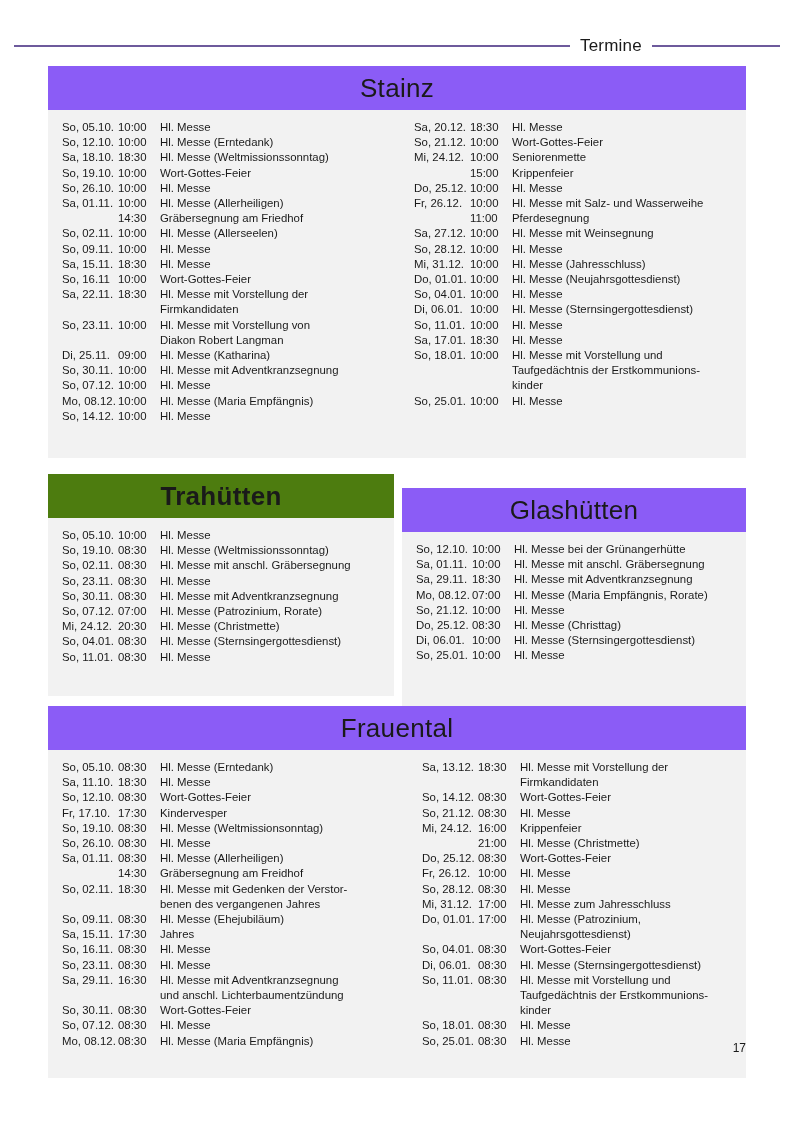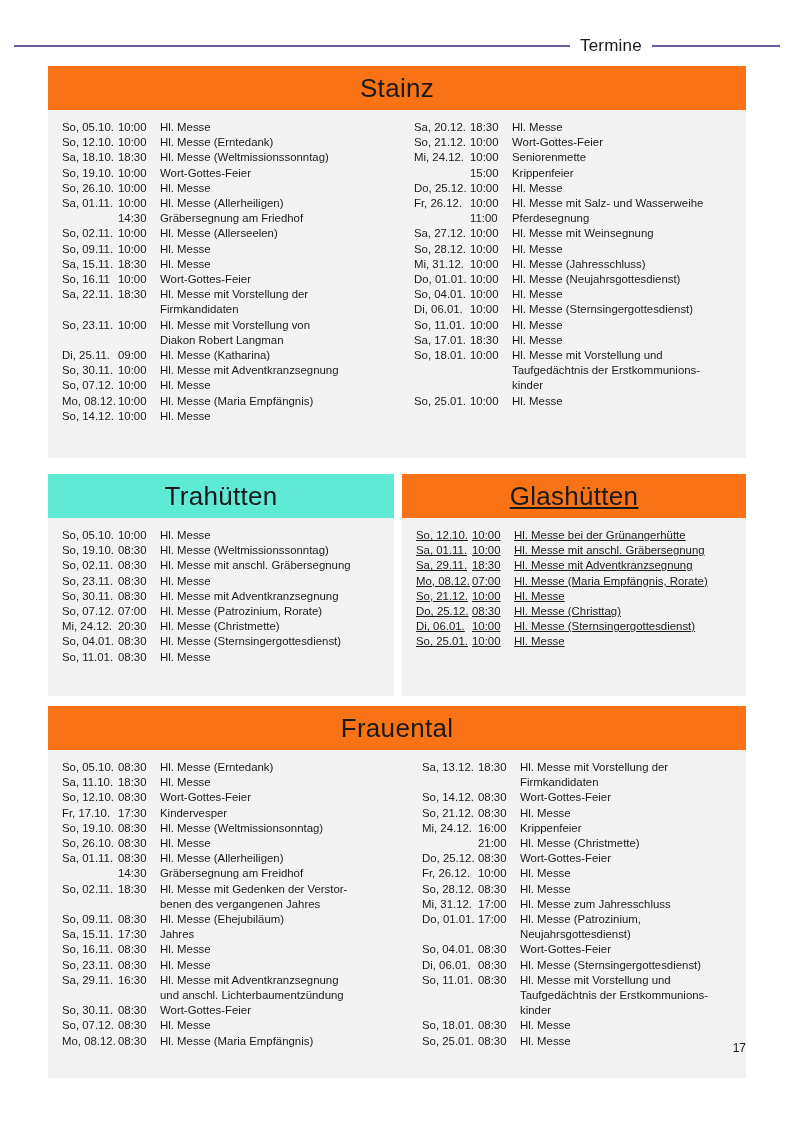--- a/index.html
+++ b/index.html
@@ -64,22 +64,22 @@
   .panel-title {
     height: 44px;
     display: flex;
     align-items: center;
     justify-content: center;
     font-size: 26px;
     font-weight: 400;
     color: #1a1a1a;
     letter-spacing: 0.3px;
   }
-  .title-purple { background: #f97316; }
-  .title-gray   { background: #5eead4; }
+  .title-purple { background: #8b5cf6; }
+  .title-gray   { background: #4d7c0f; font-weight: bold; }
 
   .panel-body {
     display: flex;
     padding: 10px 0 12px 0;
     box-sizing: border-box;
   }
   .col {
     box-sizing: border-box;
     padding: 0 10px 0 14px;
   }
@@ -372,21 +372,21 @@
           </div>
           <div class="entry">
             <span class="e-date">So, 11.01.</span>
             <span class="e-time">08:30</span>
             <span class="e-text">Hl. Messe</span>
           </div>
         </div>
     </div>
   </div>
 
-  <div class="panel" id="panel-glashuetten" style="left:402px; top:474px; width:344px; height:222px;text-decoration:underline;">
+  <div class="panel" id="panel-glashuetten" style="left:402px; top:488px; width:344px; height:222px;">
     <div class="panel-title title-purple">Glashütten</div>
     <div class="panel-body">
       <div class="col" style="width:344px;">
           <div class="entry">
             <span class="e-date">So, 12.10.</span>
             <span class="e-time">10:00</span>
             <span class="e-text">Hl. Messe bei der Grünangerhütte</span>
           </div>
           <div class="entry">
             <span class="e-date">Sa, 01.11.</span>

